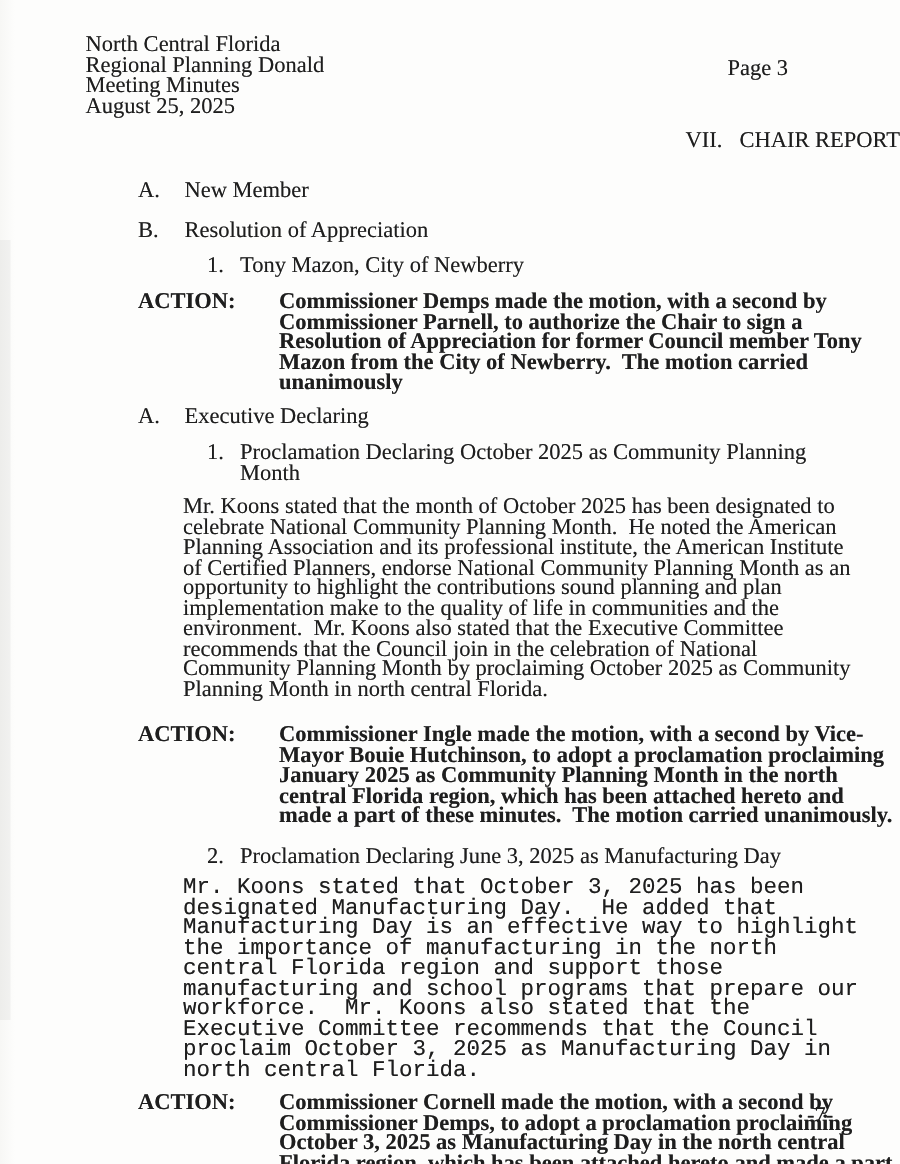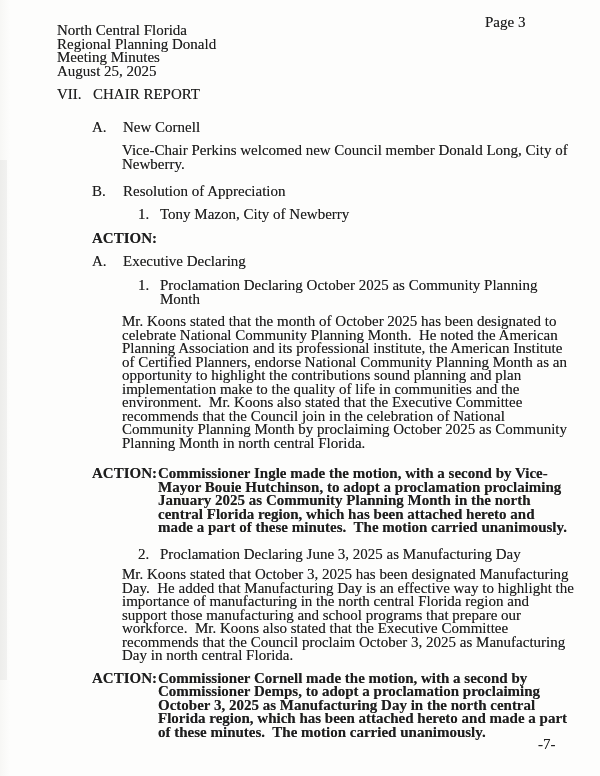--- a/index.html
+++ b/index.html
@@ -21,39 +21,39 @@
     overflow: hidden;
   }
   .scan-band {
     position: absolute;
     left: 0; top: 160px;
     width: 7px; height: 520px;
     background: rgba(120,120,115,0.07);
   }
   .hdr { display: flex; justify-content: space-between; }
   .hdr-left { margin-left: 57px; }
-  .page-label { position: absolute; left: 485px; top: 16px; }
+  .page-label { position: absolute; left: 485px; top: 40px; }
   .row { display: flex; }
   .pre { white-space: pre-wrap; }
-  .sec   { margin-left: 57px; }
+  .sec   { margin-left: 57px; justify-content: flex-end; }
   .sec .num   { width: 36px; flex: 0 0 36px; }
   .lvl2  { margin-left: 92px; }
   .lvl2 .num  { width: 31px; flex: 0 0 31px; }
   .para  { margin-left: 122px; width: 452px; }
   .lvl3  { margin-left: 138px; }
   .lvl3 .num  { width: 22px; flex: 0 0 22px; }
   .lvl3 .txt  { width: 420px; }
-  .action { margin-left: 92px; font-weight: bold; }
+  .action { margin-left: 92px; font-weight: bold; justify-content: space-between; }
   .action .lbl { width: 66px; flex: 0 0 66px; }
   .action .txt { width: 414px; }
   .mt10 { margin-top: 10px; } .mt19 { margin-top: 19px; }
   .mt14 { margin-top: 14px; } .mt9  { margin-top: 9px; }
   .mt11 { margin-top: 11px; } .mt8  { margin-top: 8px; }
   .mt17 { margin-top: 17px; } .mt13 { margin-top: 13px; }
-  .mt7  { margin-top: 7px; }
+  .mt7  { margin-top: 7px; font-family: Liberation Mono, monospace; }
   .footer { position: absolute; left: 538px; top: 738px; }
 </style>
 </head>
 <body>
 
 <div class="page">
   <div class="scan-band"></div>
 
   <div class="hdr">
     <div class="hdr-left">
@@ -65,37 +65,37 @@
   </div>
   <div class="page-label">Page 3</div>
 
   <div class="row sec mt10">
     <span class="num">VII.</span>
     <span>CHAIR REPORT</span>
   </div>
 
   <div class="row lvl2 mt19">
     <span class="num">A.</span>
-    <span>New Cornell</span>
+    <span>New Member</span>
   </div>
 
-  <div class="para pre mt10">Vice-Chair Perkins welcomed new Council member Donald Long, City of Newberry.</div>
 
   <div class="row lvl2 mt14">
     <span class="num">B.</span>
     <span>Resolution of Appreciation</span>
   </div>
 
   <div class="row lvl3 mt9">
     <span class="num">1.</span>
     <span class="txt">Tony Mazon, City of Newberry</span>
   </div>
 
   <div class="row action mt11">
     <span class="lbl">ACTION:</span>
+    <span class="txt pre">Commissioner Demps made the motion, with a second by Commissioner Parnell, to authorize the Chair to sign a Resolution of Appreciation for former Council member Tony Mazon from the City of Newberry.  The motion carried unanimously</span>
   </div>
 
 
   <div class="row lvl2 mt9">
     <span class="num">A.</span>
     <span>Executive Declaring</span>
   </div>
 
   <div class="row lvl3 mt11">
     <span class="num">1.</span>

